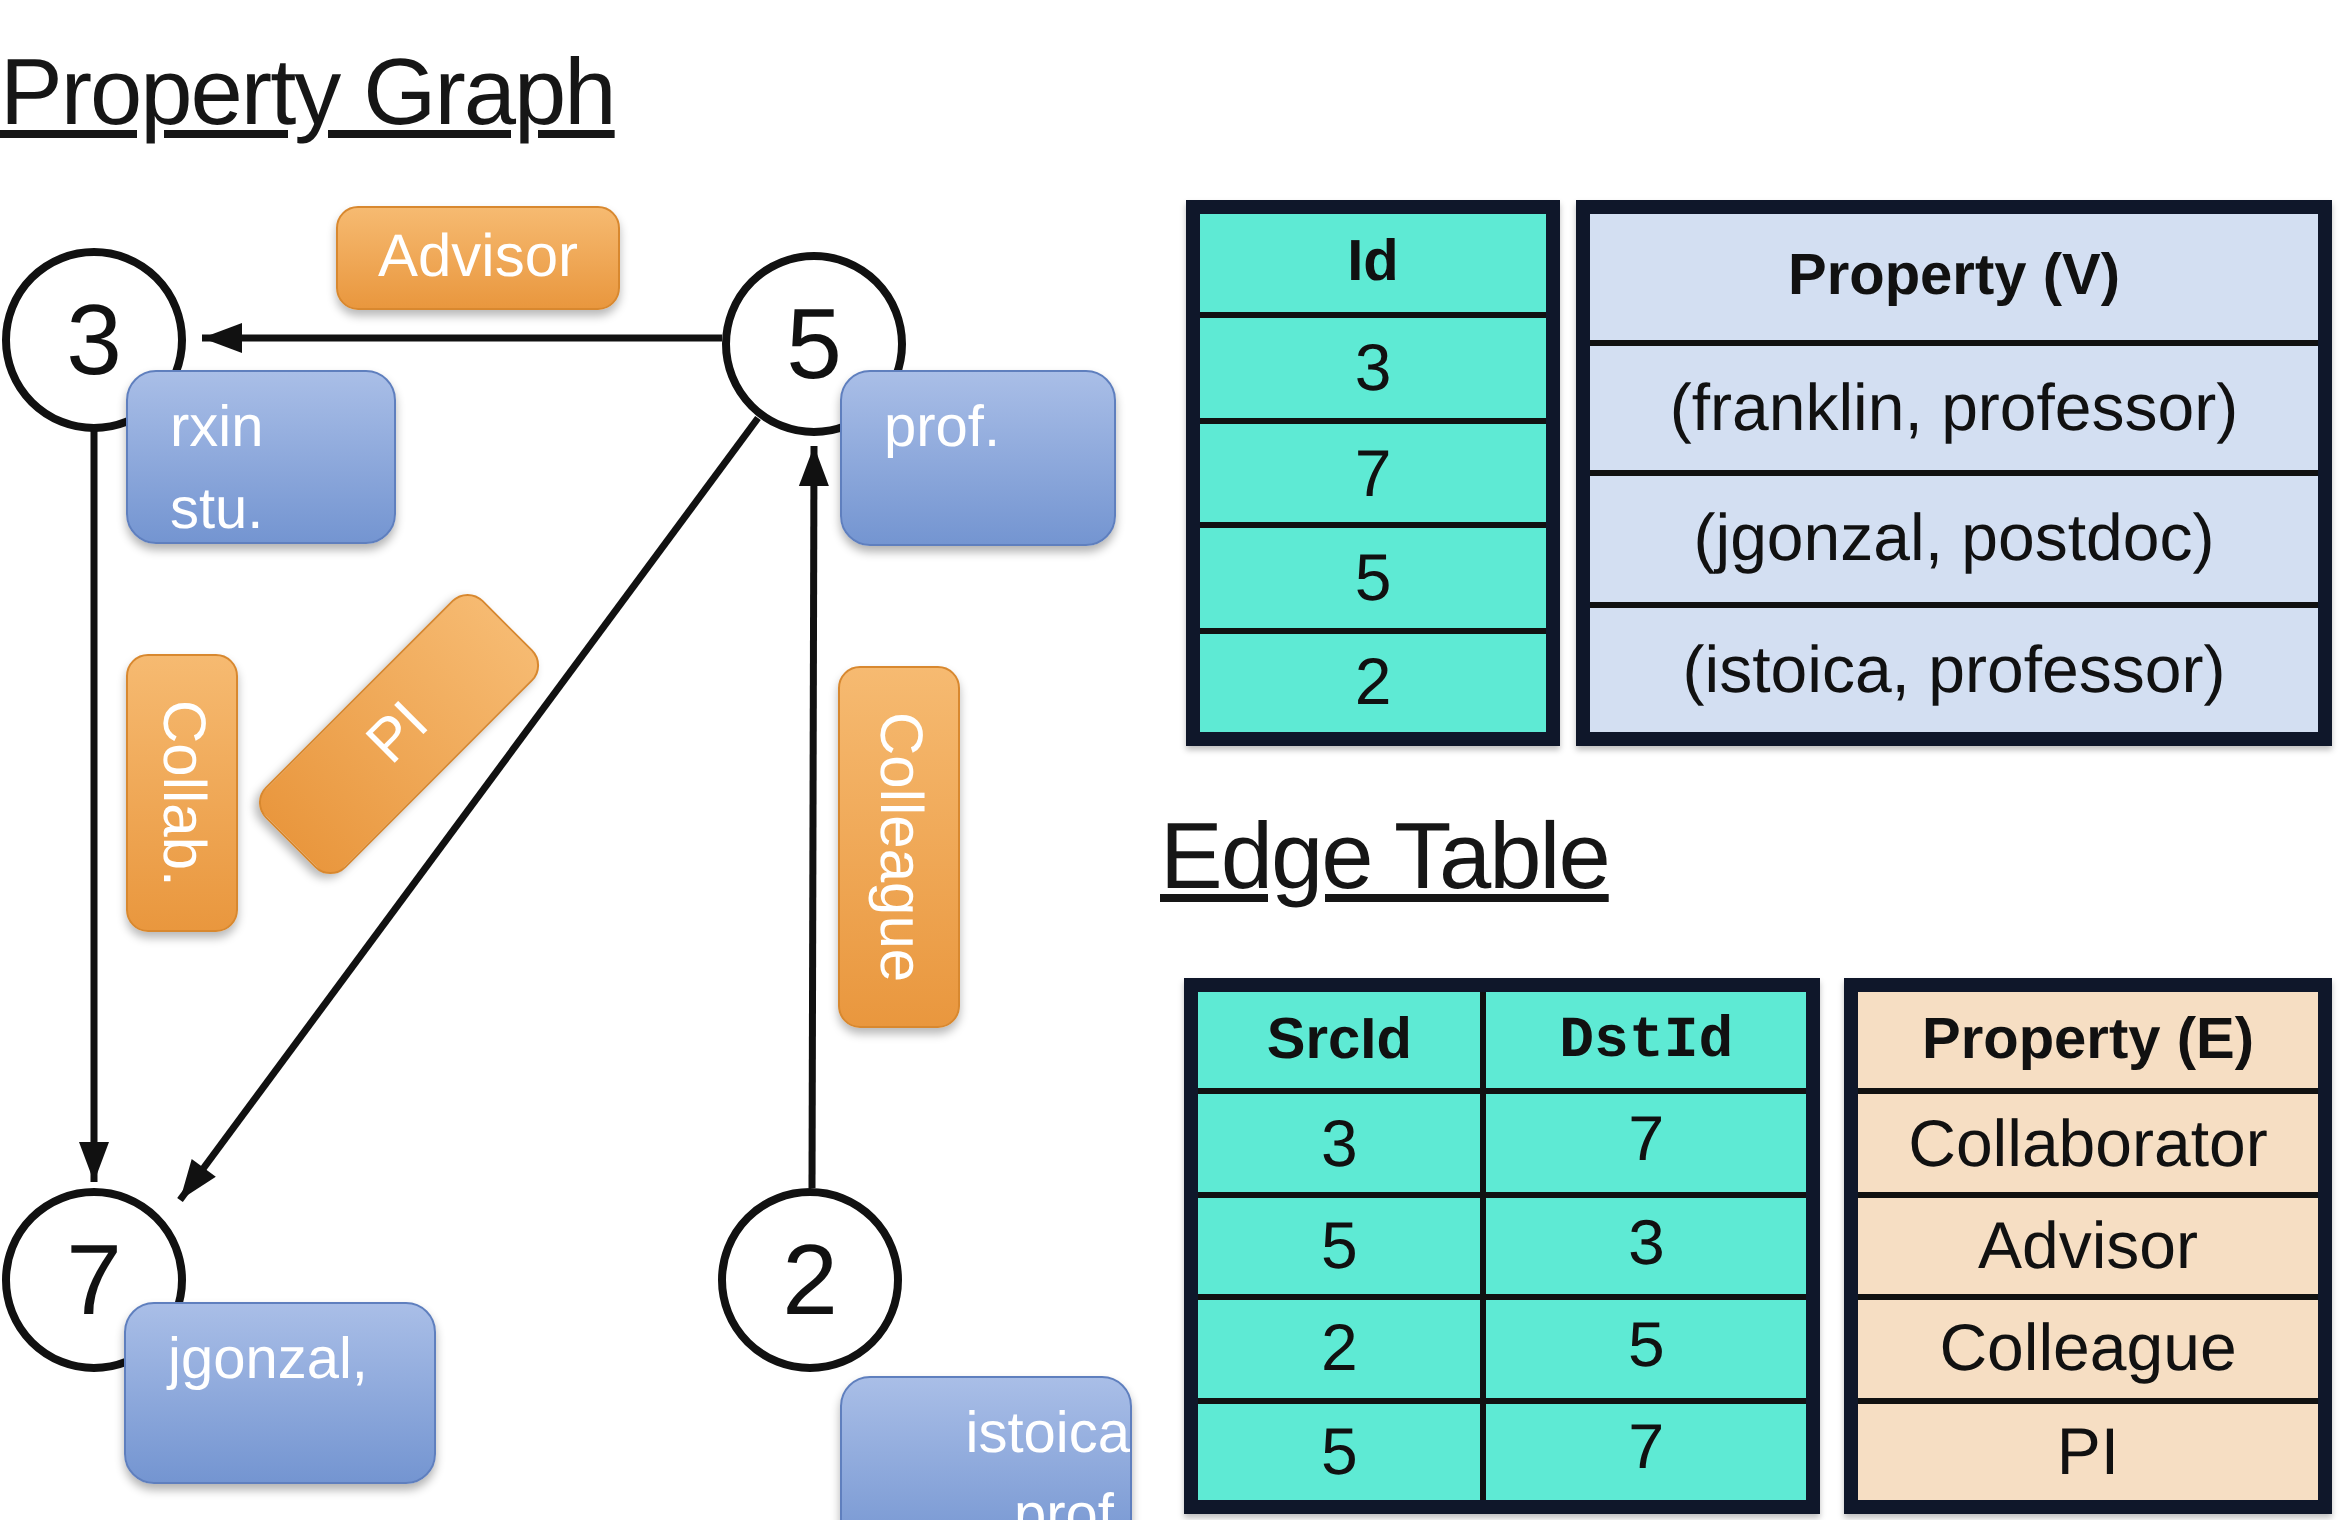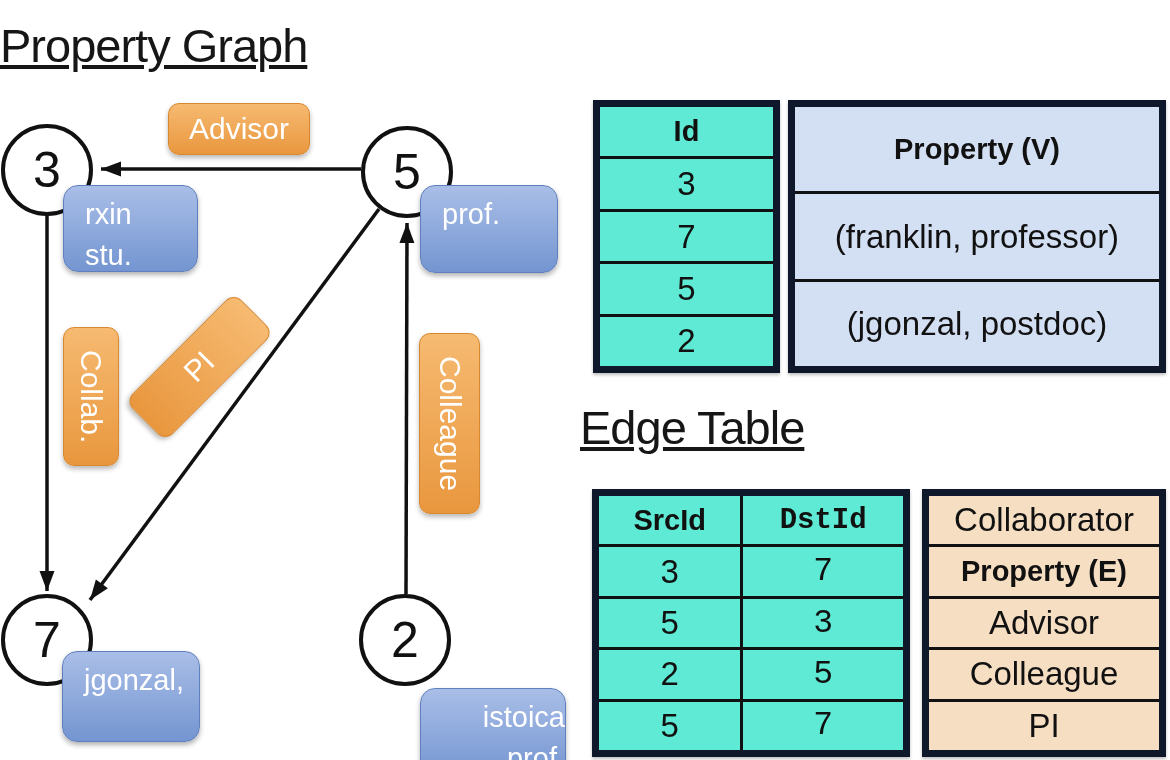--- a/index.html
+++ b/index.html
@@ -94,40 +94,41 @@
   </div>
   <div class="elabel vert" style="left:419px;top:333px;width:59px;height:179px;">Colleague</div>
 
   <div class="vlabel" style="left:63px;top:185px;width:135px;height:87px;">
     <div>rxin</div>
     <div>stu.</div>
   </div>
   <div class="vlabel" style="left:420px;top:185px;width:138px;height:88px;">
     <div>prof.</div>
   </div>
-  <div class="vlabel" style="left:62px;top:651px;width:138px;height:91px;">
+  <div class="vlabel" style="left:62px;top:651px;width:156px;height:91px;">
     <div>jgonzal,</div>
   </div>
   <div class="vlabel" style="left:420px;top:688px;width:146px;height:91px;text-align:right;">
     <div>istoica</div>
     <div>prof.</div>
   </div>
 
 
   <div class="tblock" style="left:593px;top:100px;width:187px;height:273px;">
     <div class="cell head">Id</div>
     <div class="cell">3</div>
     <div class="cell">7</div>
     <div class="cell">5</div>
     <div class="cell">2</div>
   </div>
   <div class="tblock vblue" style="left:788px;top:100px;width:378px;height:273px;justify-content:flex-end;">
     <div class="cell head">Property (V)</div>
     <div class="cell">(franklin, professor)</div>
     <div class="cell">(jgonzal, postdoc)</div>
+    <div class="cell">(istoica, professor)</div>
   </div>
 
   <div class="title" style="left:580px;top:400px;width:575px;">Edge Table</div>
 
   <div class="tblock cols2" style="left:592px;top:489px;width:318px;height:268px;">
     <div class="col first">
       <div class="cell head">SrcId</div>
       <div class="cell">3</div>
       <div class="cell">5</div>
       <div class="cell">2</div>
@@ -135,20 +136,20 @@
     </div>
     <div class="col" style="flex:1.13;font-family:Liberation Mono, monospace;">
       <div class="cell head">DstId</div>
       <div class="cell">7</div>
       <div class="cell">3</div>
       <div class="cell">5</div>
       <div class="cell">7</div>
     </div>
   </div>
   <div class="tblock etan" style="left:922px;top:489px;width:244px;height:268px;">
+    <div class="cell head">Property (E)</div>
     <div class="cell">Collaborator</div>
-    <div class="cell head">Property (E)</div>
     <div class="cell">Advisor</div>
     <div class="cell">Colleague</div>
     <div class="cell">PI</div>
   </div>
 
 </div>
 
 </body></html>

